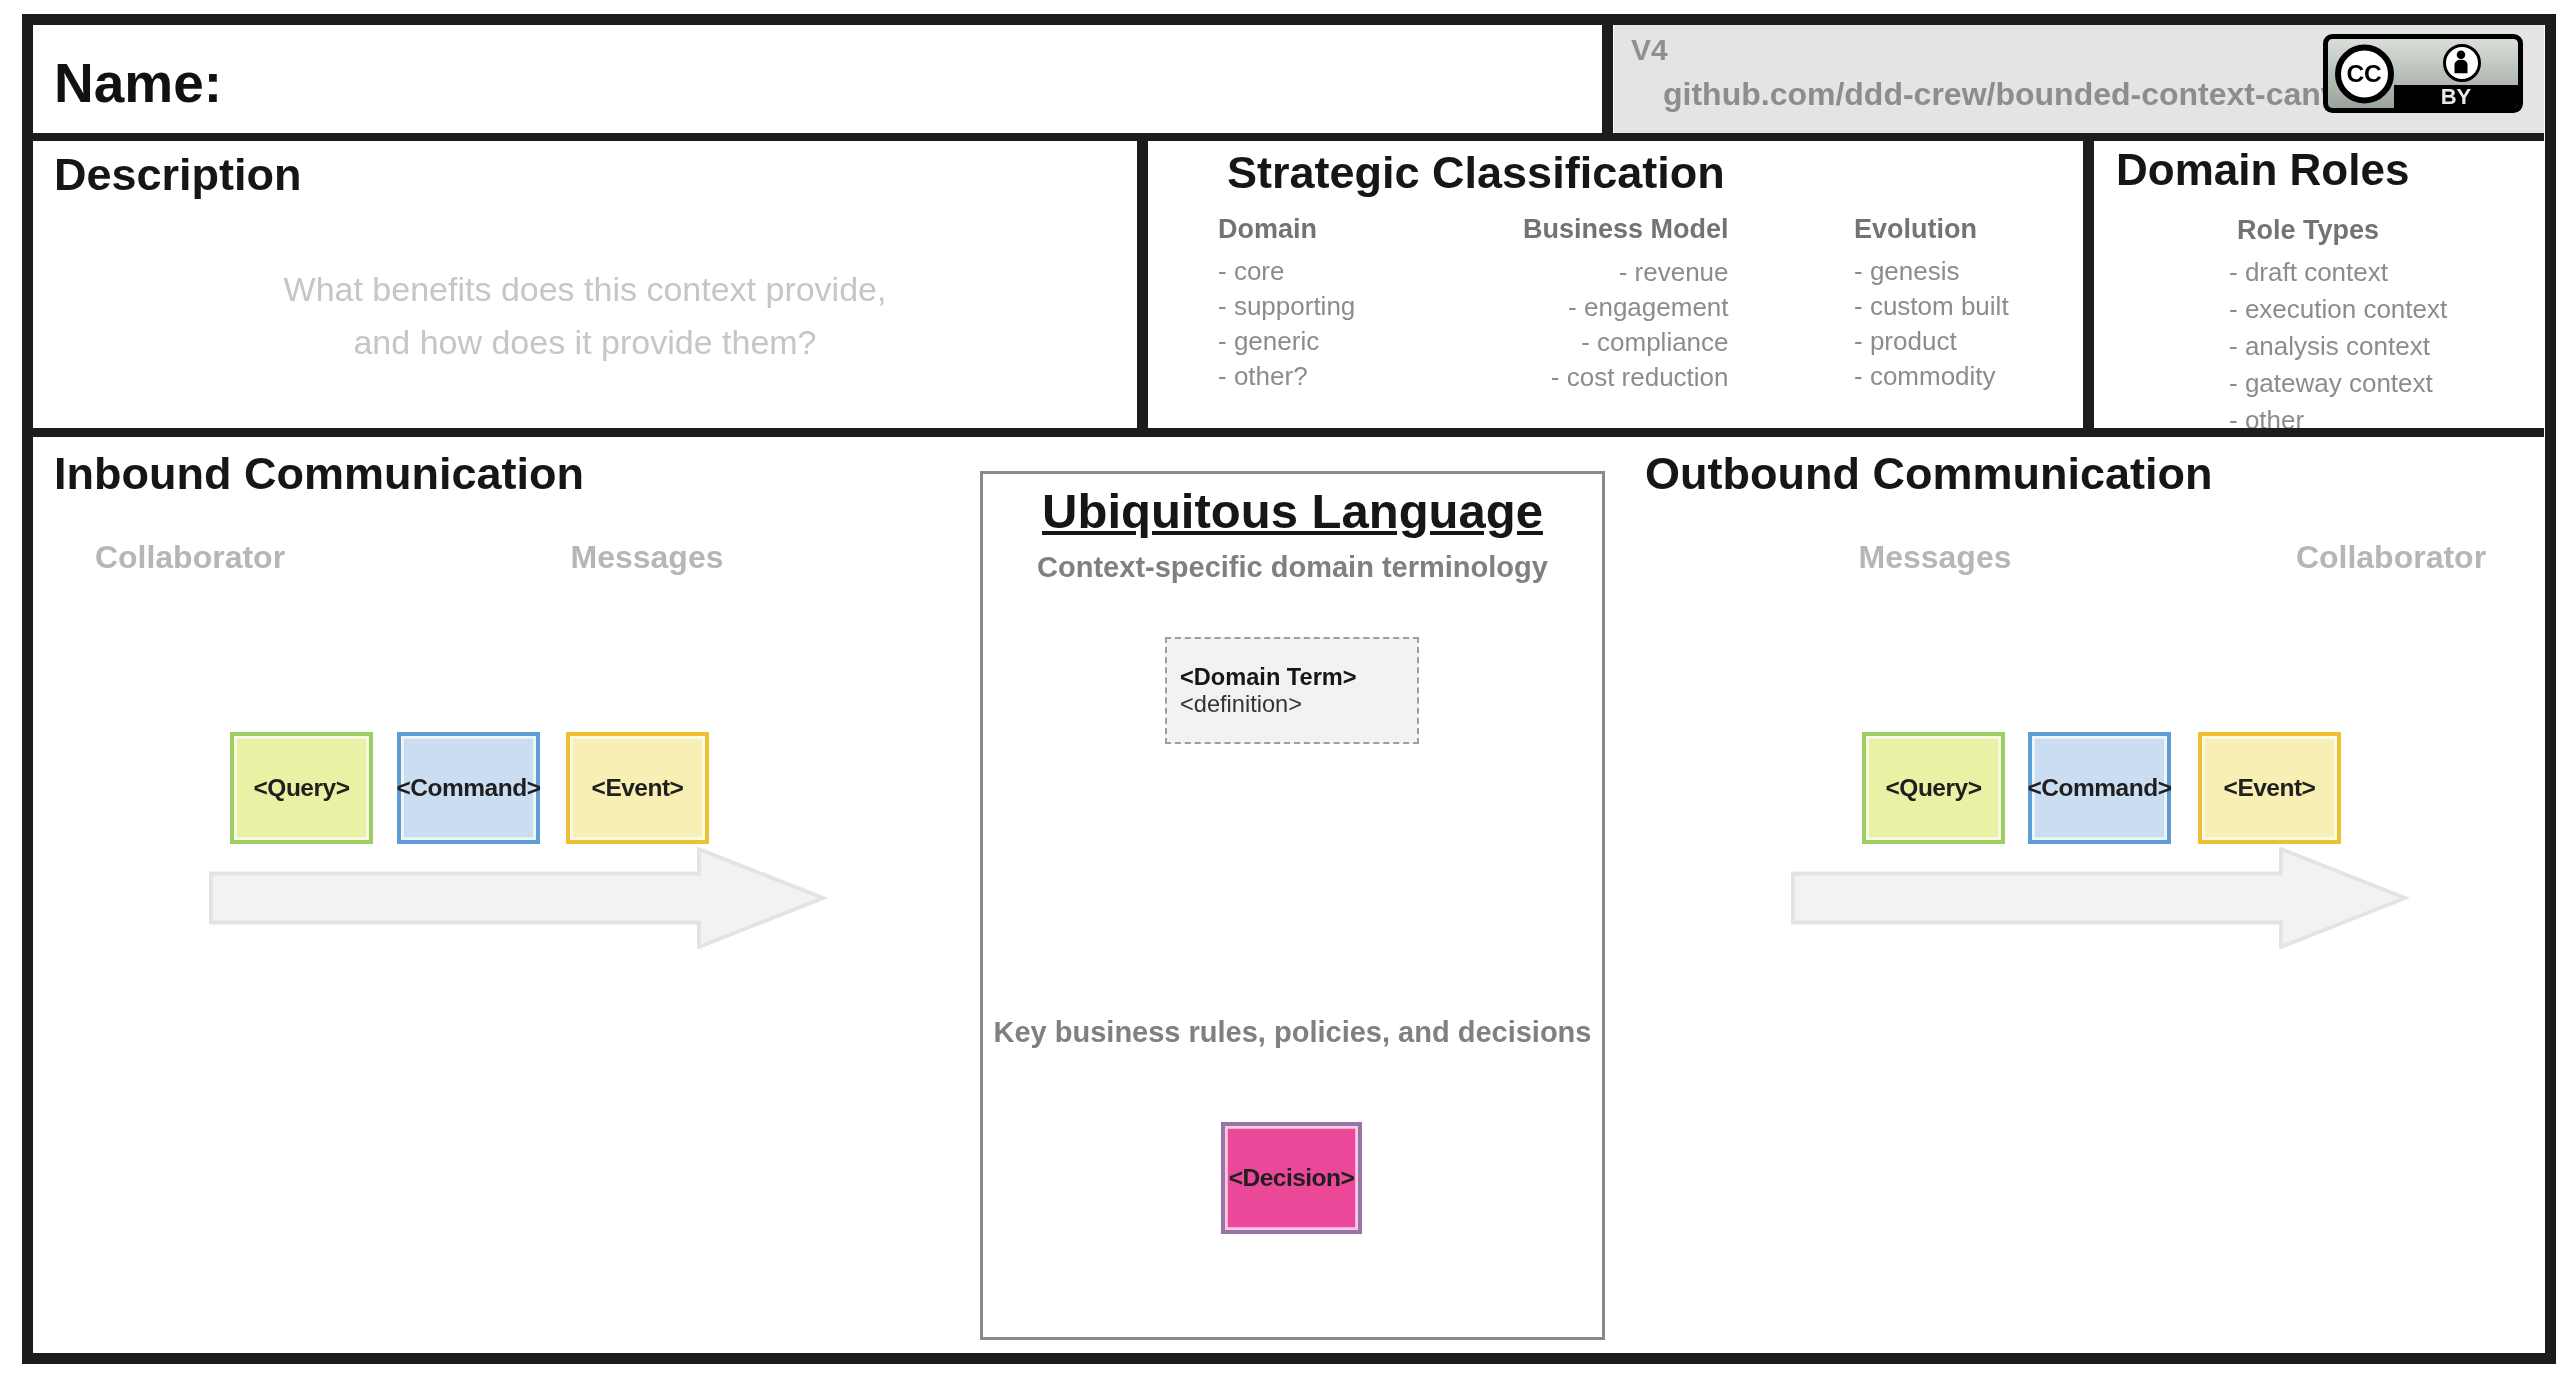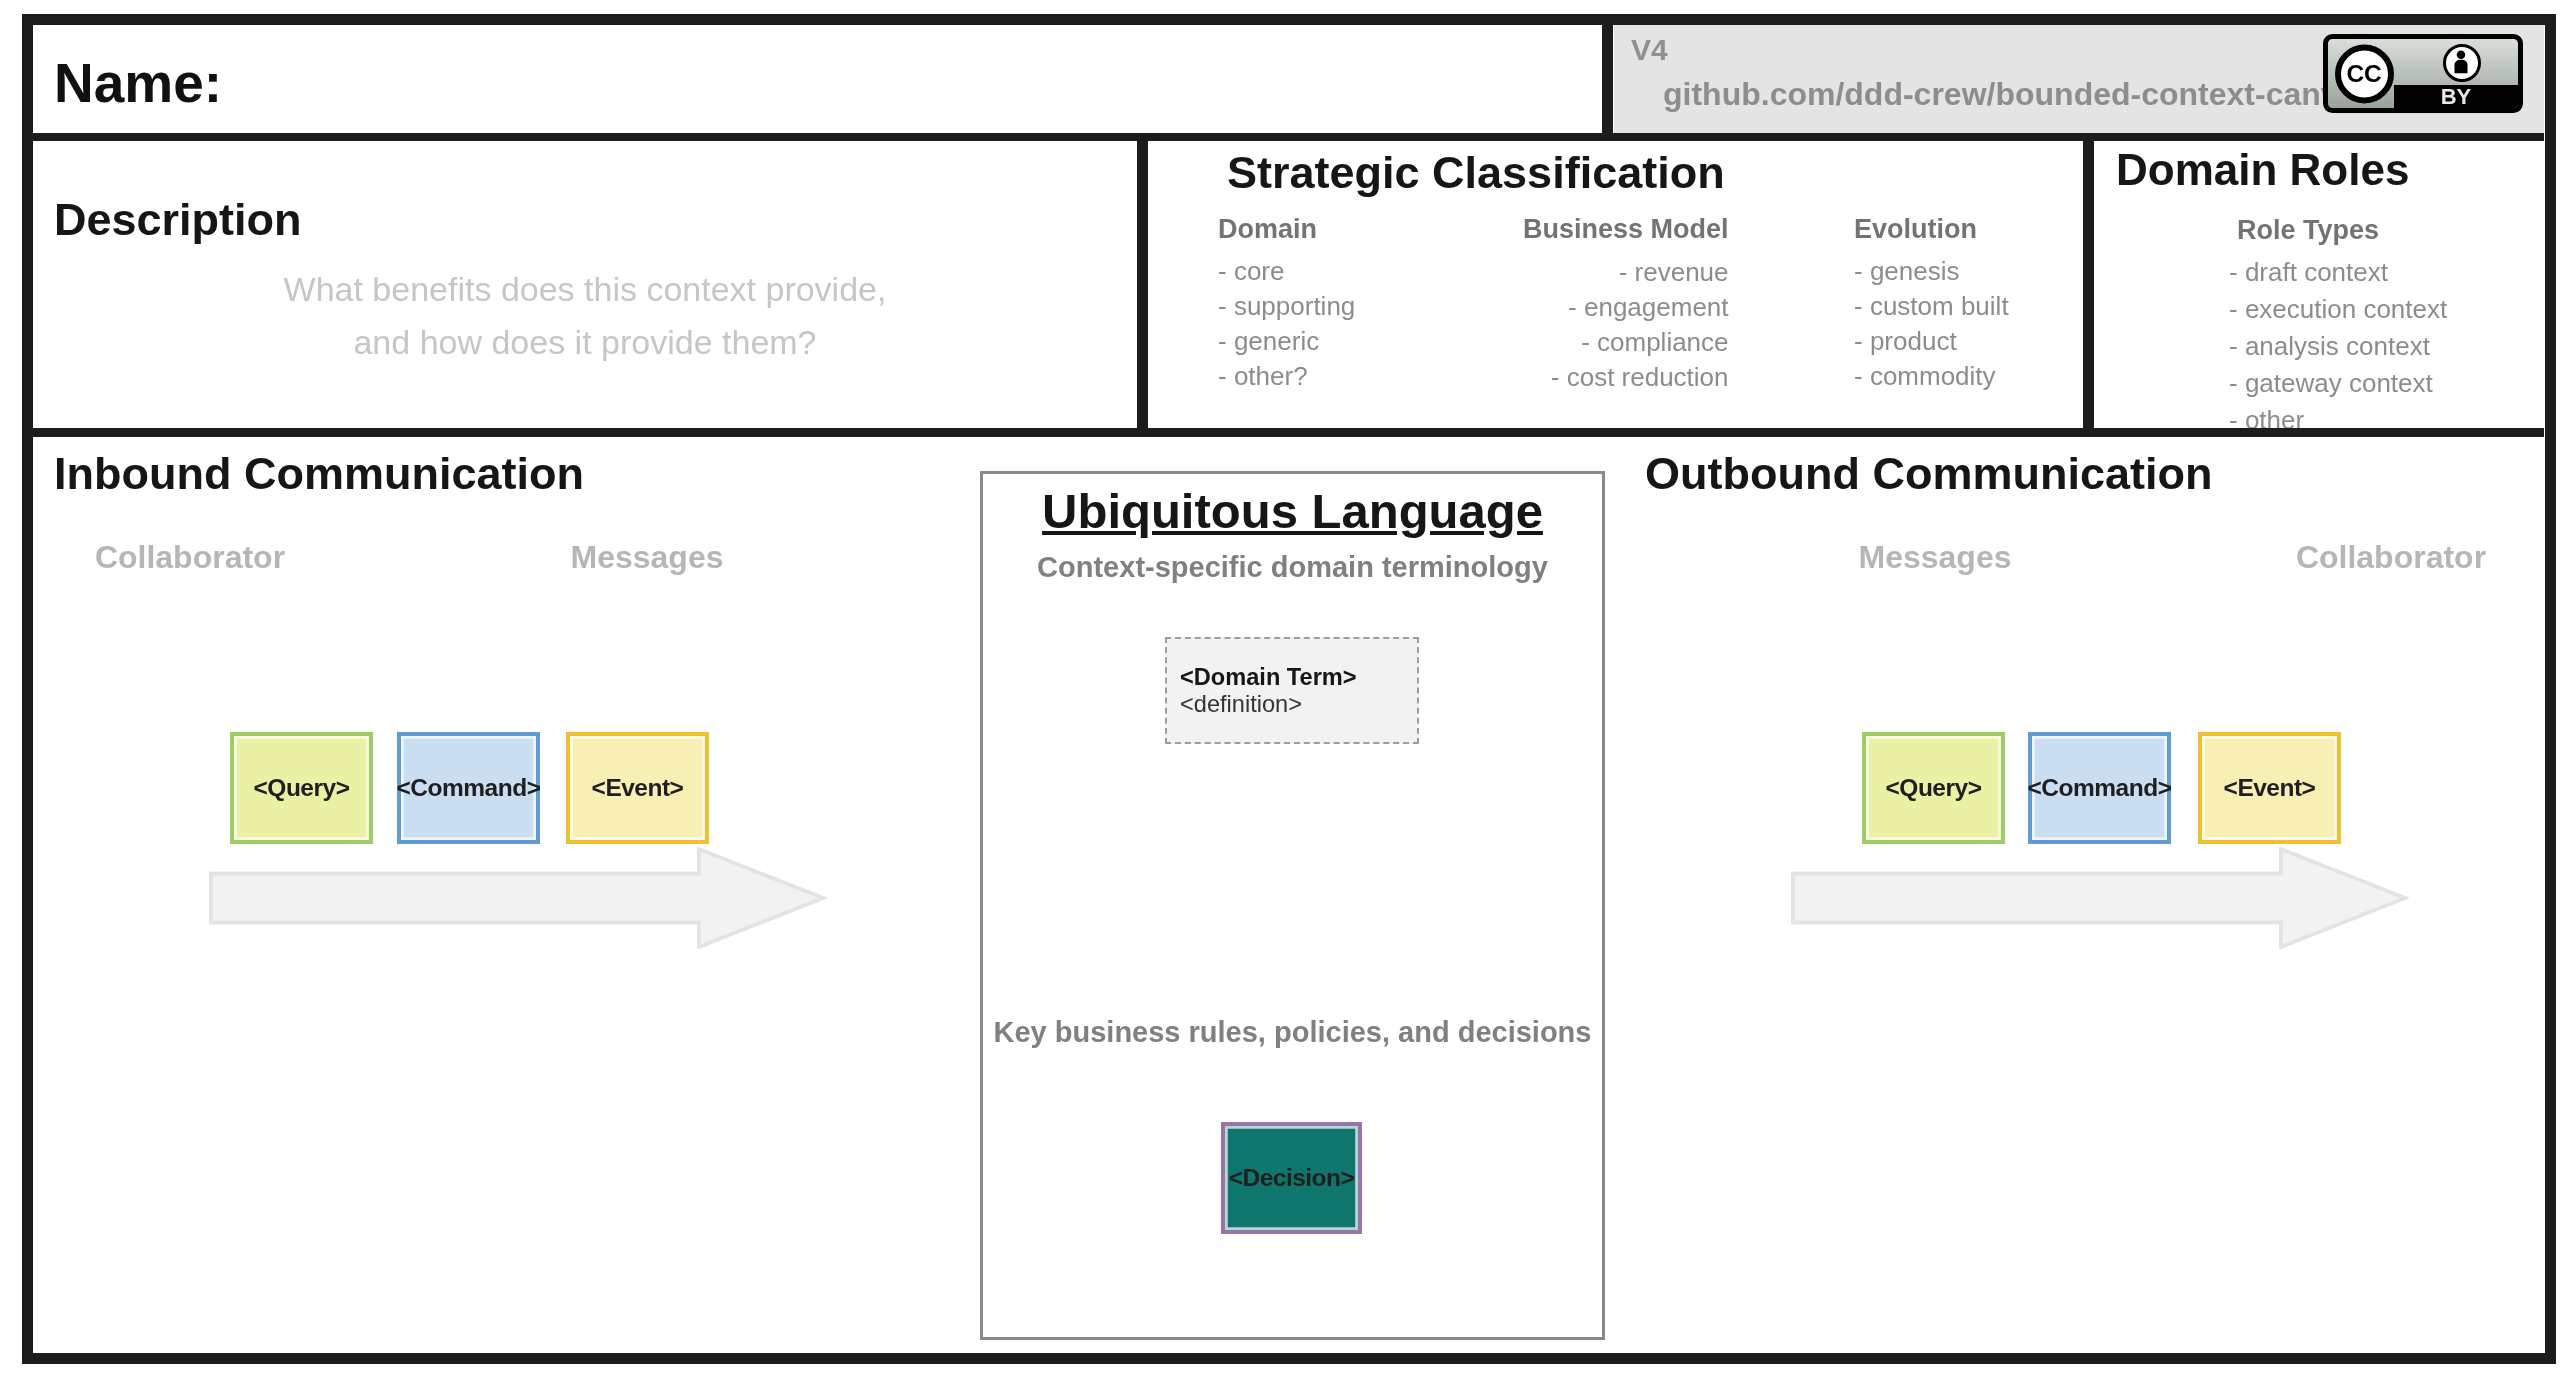--- a/index.html
+++ b/index.html
@@ -33,21 +33,21 @@
   .placeholder{left:0;top:238px;width:1104px;text-align:center;font-size:34px;
                line-height:53px;color:#c6c6c6;}
   
   .card{position:absolute;top:707px;width:143px;height:112px;box-sizing:border-box;
         border:4.7px solid;display:flex;align-items:center;justify-content:center;
         font-weight:700;font-size:24.5px;color:#1f1f1f;letter-spacing:-0.5px;
         box-shadow:inset 0 0 0 2.8px rgba(255,255,255,0.7);white-space:nowrap;}
   .card-query{background:#eaf1a5;border-color:#9cce63;}
   .card-command{background:#cbdef1;border-color:#5e9cd3;}
   .card-event{background:#f8efb4;border-color:#efc132;}
-  .card-decision{background:#0f766e;border-color:#9775ab;}
+  .card-decision{background:#ec4899;border-color:#9775ab;}
   .arrow{position:absolute;top:822px;width:618px;height:102px;}
   
   .panel{left:947px;top:446px;width:625px;height:869px;border:3.8px solid #8a8a8a;box-sizing:border-box;}
   .panel-title{position:absolute;left:0;width:100%;text-align:center;font-weight:700;
                color:#161616;font-size:49px;white-space:nowrap;}
   .panel-sub{position:absolute;left:0;width:100%;text-align:center;font-weight:700;
              color:#808080;font-size:29px;white-space:nowrap;}
   .term-box{position:absolute;left:182px;top:163px;width:254px;height:107px;box-sizing:border-box;
             border:2.8px dashed #9e9e9e;background:#f2f2f2;display:flex;flex-direction:column;
             justify-content:center;padding-left:13px;}
@@ -75,21 +75,21 @@
           <svg viewBox="0 0 24 24" width="30" height="30" style="display:block;">
             <circle cx="12" cy="6.2" r="3.4" fill="#000"></circle>
             <path d="M12 10.2c-3.2 0-5.2 1.6-5.2 4.2V21h10.4v-6.6c0-2.6-2-4.2-5.2-4.2z" fill="#000"></path>
           </svg>
         </div>
       </div>
     </div>
 
     <div class="divider-h" style="top:108px;height:7.5px;"></div>
 
-    <div class="abs h-big" style="left:21px;top:125px;margin-top:45px;">Description</div>
+    <div class="abs h-big" style="left:21px;top:125px;">Description</div>
     <div class="abs placeholder">
       <div>What benefits does this context provide,</div>
       <div>and how does it provide them?</div>
     </div>
 
     <div class="divider-v" style="left:1104px;top:116px;height:287px;"></div>
 
     <div class="abs h-big" style="left:1146px;top:123px;margin-left:48px;">Strategic Classification</div>
 
     <div class="abs" style="left:1185px;top:189px;">

